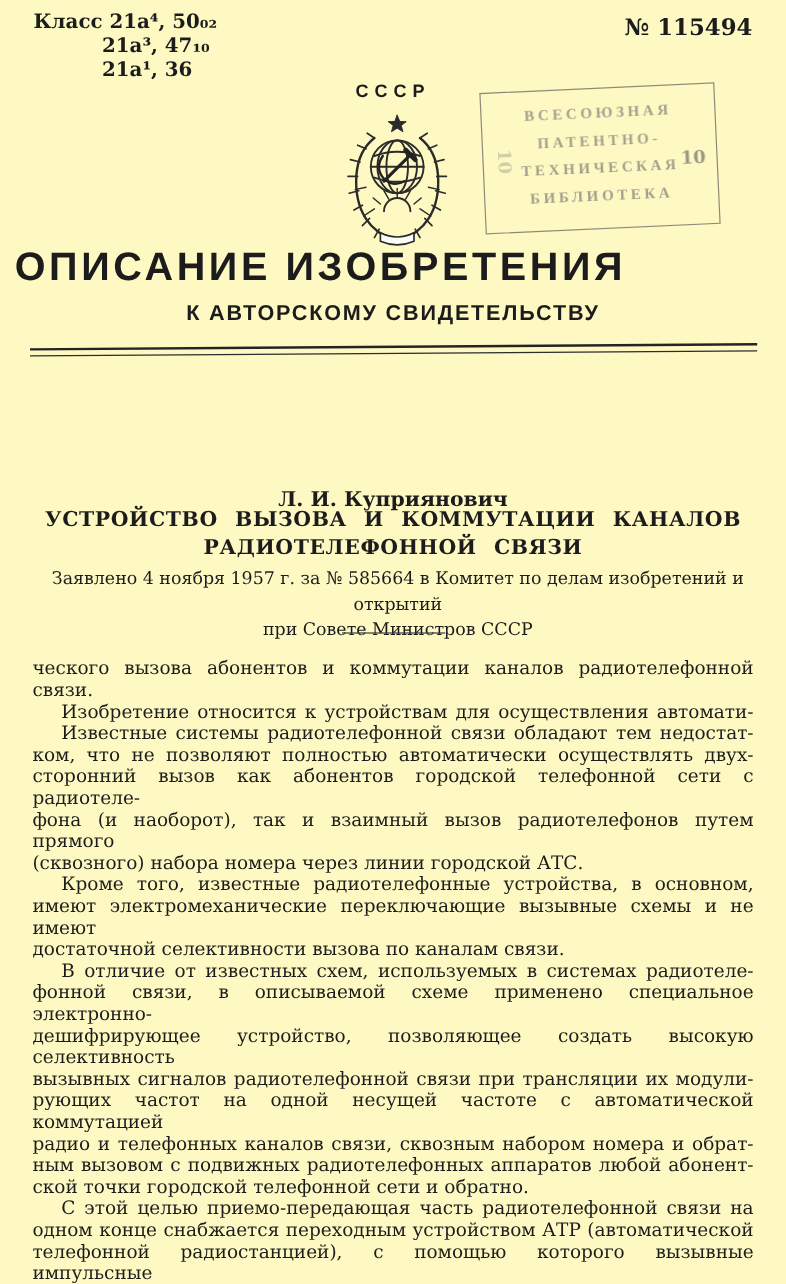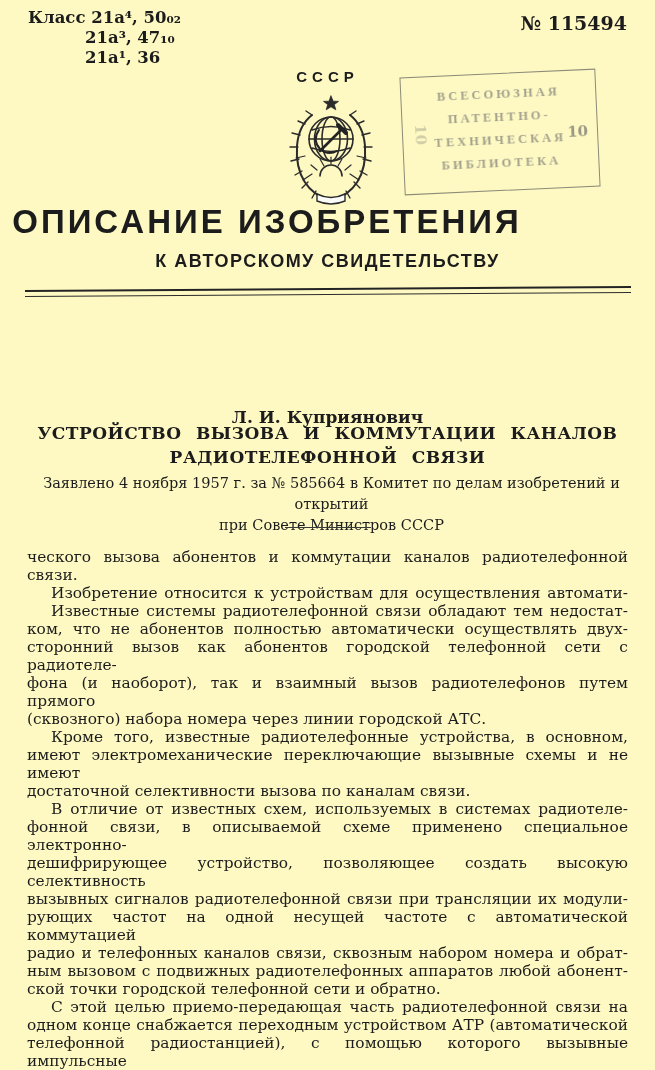--- a/index.html
+++ b/index.html
@@ -138,21 +138,21 @@
 
   <div class="small-rule"></div>
 
   <div class="body-text">
       <div class="para">
         <div class="line last">ческого вызова абонентов и коммутации каналов радиотелефонной связи.</div>
         <div class="line first">Изобретение относится к устройствам для осуществления автомати-</div>
       </div>
       <div class="para">
         <div class="line first">Известные системы радиотелефонной связи обладают тем недостат-</div>
-        <div class="line">ком, что не абонентов полностью автоматически осуществлять двух-</div>
+        <div class="line">ком, что не позволяют полностью автоматически осуществлять двух-</div>
         <div class="line">сторонний вызов как абонентов городской телефонной сети с радиотеле-</div>
         <div class="line">фона (и наоборот), так и взаимный вызов радиотелефонов путем прямого</div>
         <div class="line last">(сквозного) набора номера через линии городской АТС.</div>
       </div>
       <div class="para">
         <div class="line first">Кроме того, известные радиотелефонные устройства, в основном,</div>
         <div class="line">имеют электромеханические переключающие вызывные схемы и не имеют</div>
         <div class="line last">достаточной селективности вызова по каналам связи.</div>
       </div>
       <div class="para">

